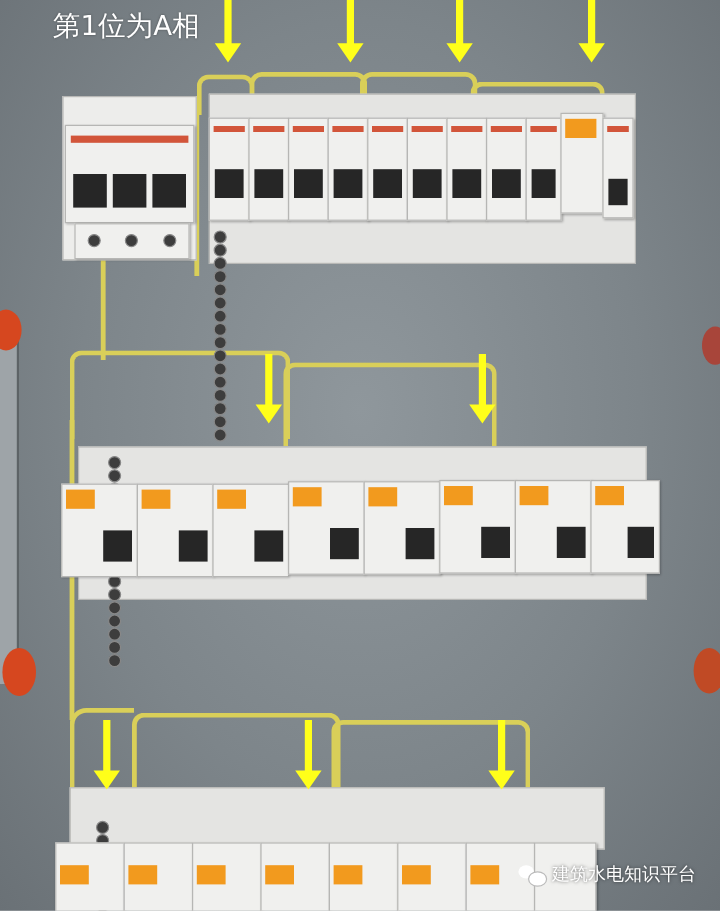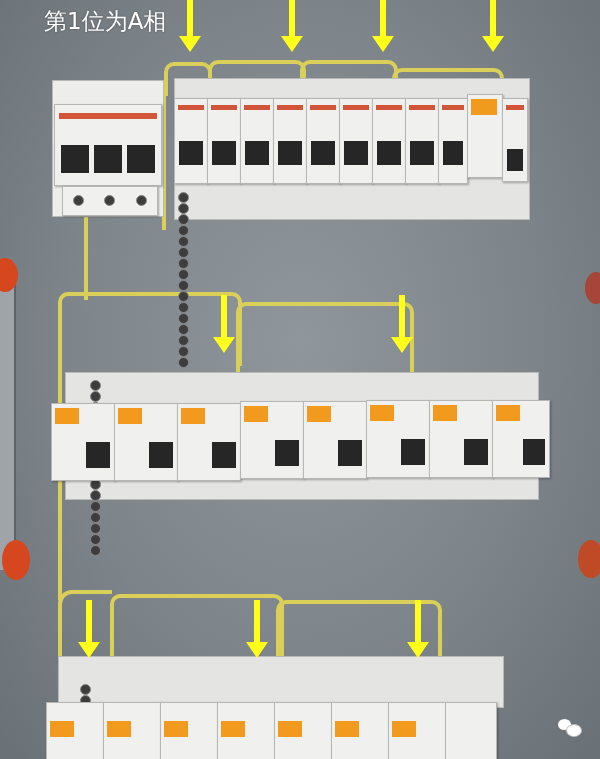--- a/index.html
+++ b/index.html
@@ -260,13 +260,14 @@
     </div>
 </div>
 
 <div class="abs caption">第1位为A相</div>
 
 <div class="abs watermark">
   <span class="wechat">
     <span style="left:0;top:0;width:13px;height:11px;"></span>
     <span style="left:8px;top:5px;width:14px;height:11px;border:1px solid #bbb;"></span>
   </span>
+  <span>建筑水电知识平台</span>
 </div>
 
 </body></html>

